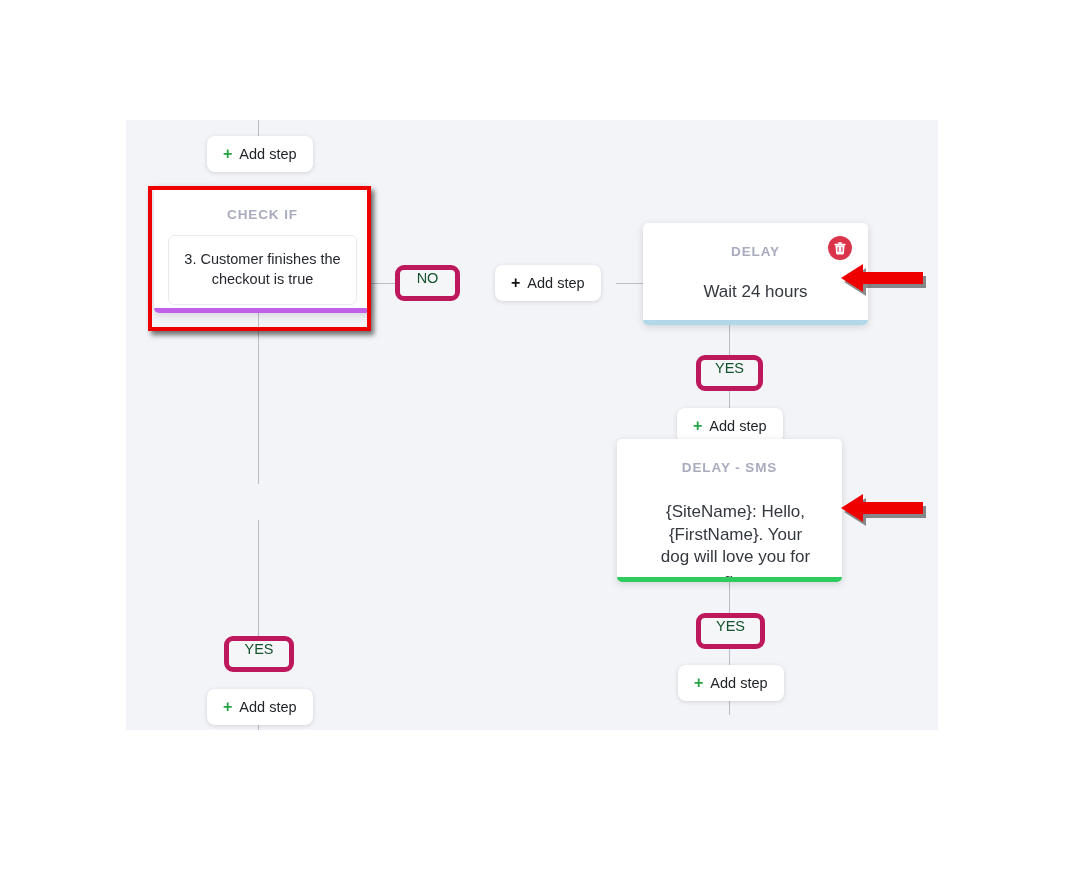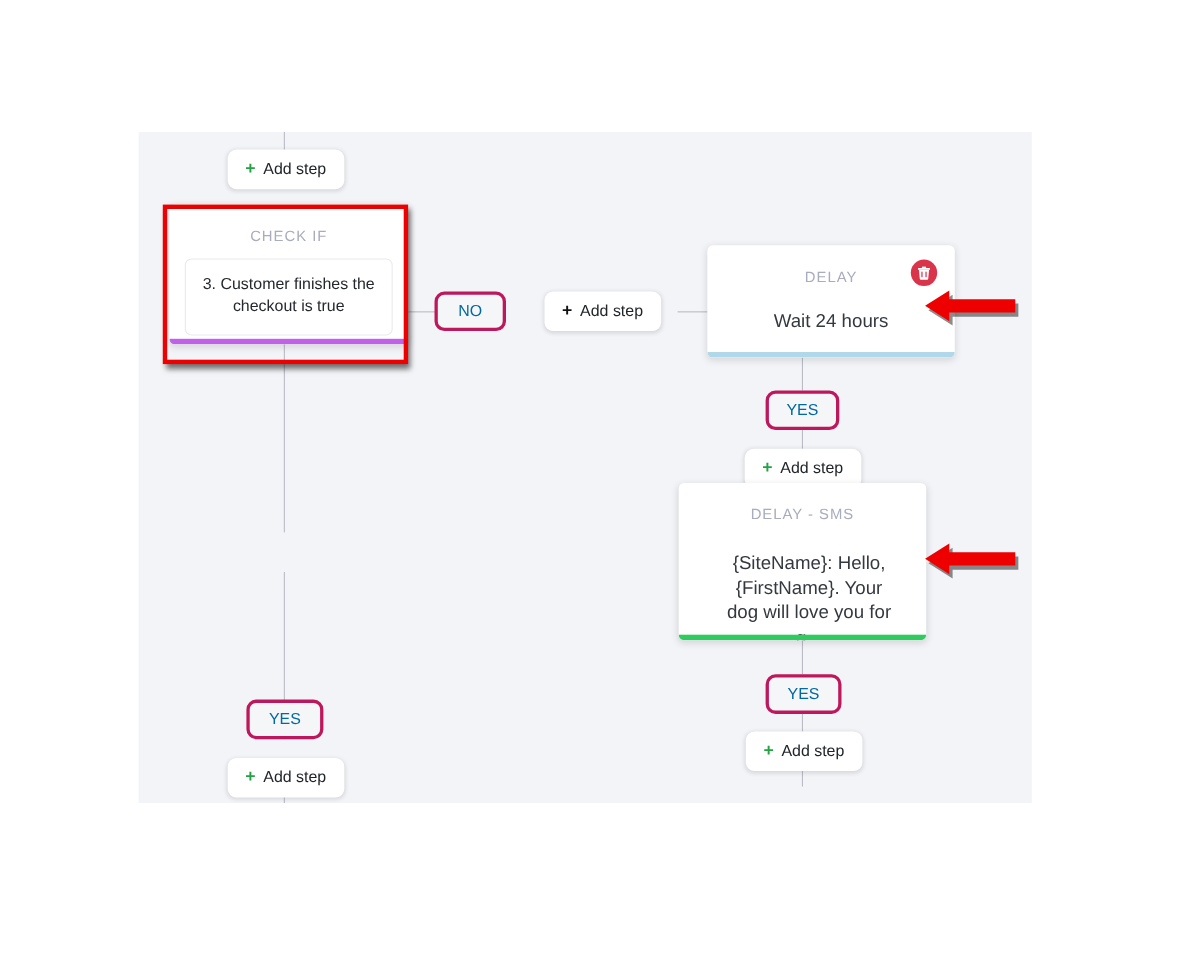--- a/index.html
+++ b/index.html
@@ -61,47 +61,46 @@
     line-height: 1;
     color: #25a244;
   }
   .addstep.dark .plus { color: #111111; }
 
   
   .branchpill {
     position: absolute;
     height: 36px;
     background: #f5f6f8;
-    border: 3px solid #be185d;
+    border: 5px solid #be185d;
     border-radius: 9px;
     display: flex;
-    align-items: center;
     justify-content: center;
     font-size: 14.5px;
-    color: #0369a1;
+    color: #14532d;
     white-space: nowrap;
   }
 
   
   .card {
     position: absolute;
     background: #ffffff;
     border-radius: 5px;
     box-shadow: 0 2px 7px rgba(40,45,60,.17);
     overflow: hidden;
   }
   .card .accent {
     position: absolute;
     left: 0; right: 0; bottom: 0;
     height: 5px;
   }
   .card-title {
     text-align: center;
     font-size: 13.5px;
-    font-weight: 400;
+    font-weight: 700;
     letter-spacing: .9px;
     color: #a9abbe;
     padding-top: 21px;
   }
   .card-body {
     text-align: center;
     font-size: 17px;
     color: #34383f;
     line-height: 1.33;
   }

